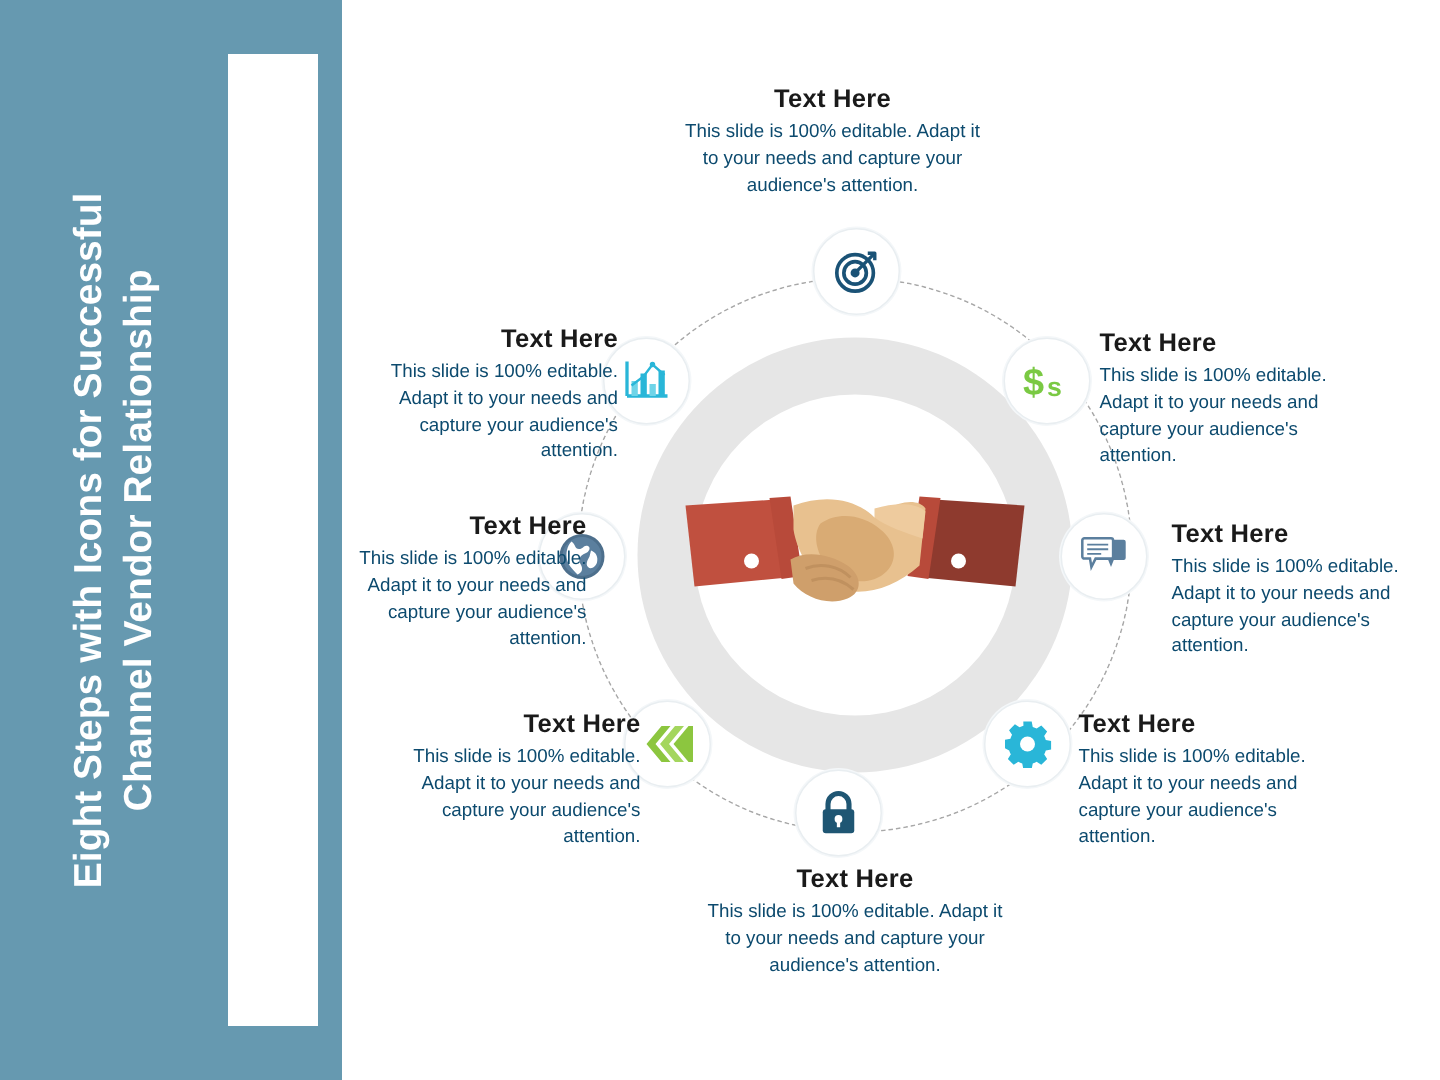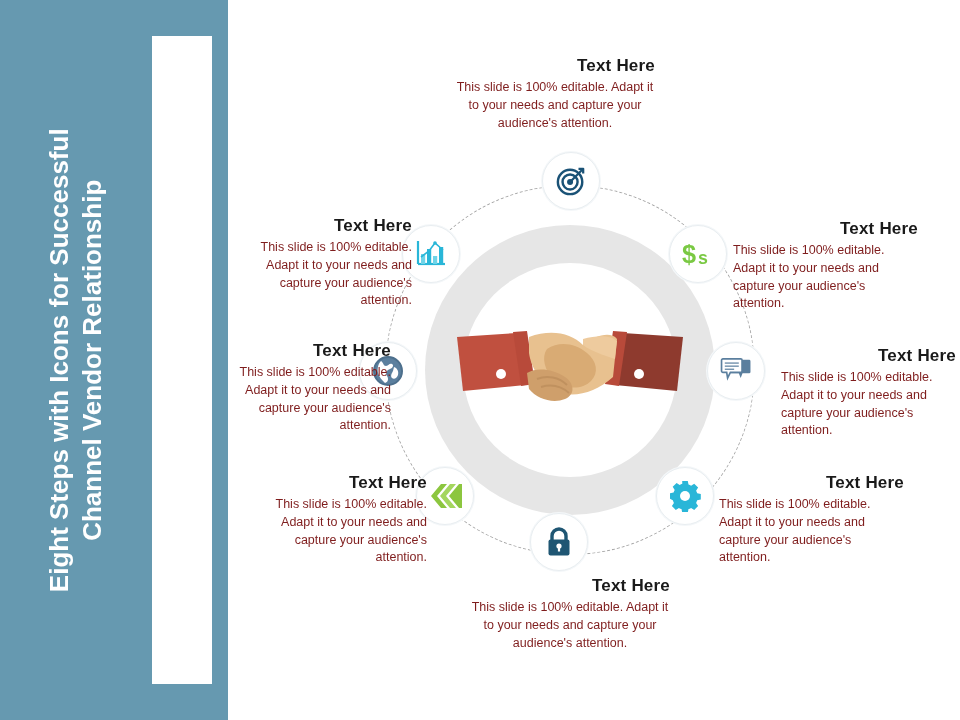--- a/index.html
+++ b/index.html
@@ -151,25 +151,24 @@
   .tblock {
     position: absolute;
     width: 185px;
   }
   .tblock .head {
     font-size: 17px;
     font-weight: bold;
     color: #1a1a1a;
     margin: 0 0 3px 0;
     letter-spacing: 0.2px;
-    text-align: right;
   }
   .tblock .body {
     font-size: 12.5px;
-    color: #7f1d1d;
+    color: #0c4a6e;
     line-height: 1.42;
     margin: 0;
   }
   .ta-center { text-align: center; }
   .ta-right  { text-align: right; }
   .ta-left   { text-align: left; }
 
   .blk-top      { left: 455px; top: 56px;  width: 200px; }
   .blk-right1   { left: 733px; top: 219px; }
   .blk-right2   { left: 781px; top: 346px; width: 175px; }

